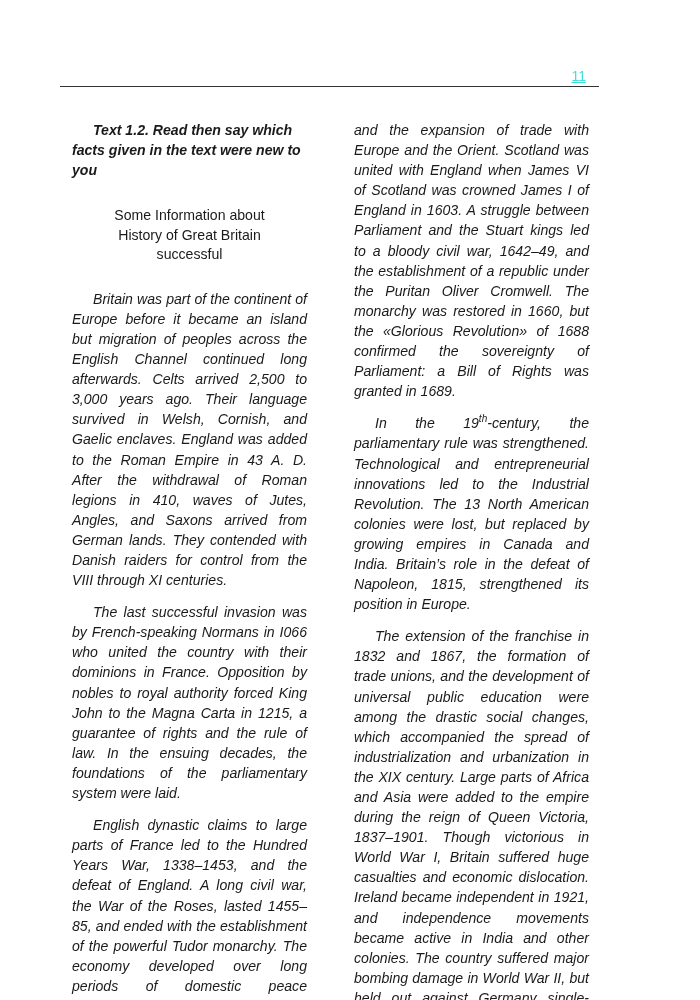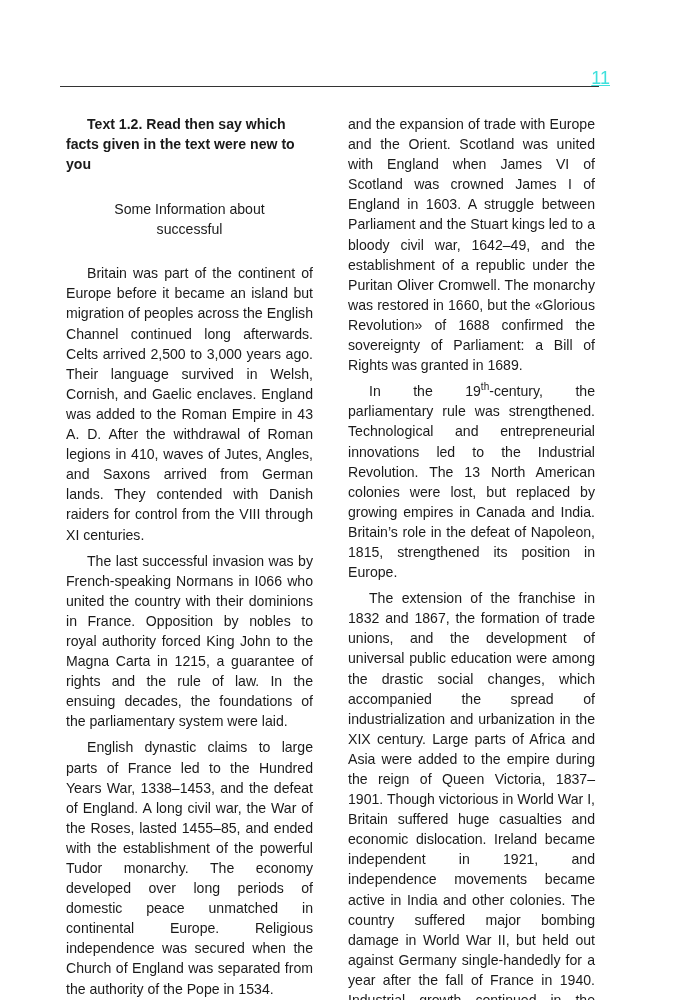--- a/index.html
+++ b/index.html
@@ -1,42 +1,43 @@
 <!DOCTYPE html>
 <html><head>
 <meta charset="utf-8">
 <style>
   html, body { margin: 0; padding: 0; background: #ffffff; }
   body { width: 700px; height: 1000px; position: relative; overflow: hidden;
          font-family: "Liberation Sans", sans-serif; color: #1a1a1a; }
   .header-rule { position: absolute; left: 60px; top: 86px; width: 539px; height: 0;
                  border-top: 1.5px solid #333; }
-  .page-number { position: absolute; right: 90px; top: 68px; font-size: 18px;
+  .page-number { position: absolute; right: 114px; top: 68px; font-size: 14px;
                  color: #3fe0dc; font-family: "Liberation Sans", sans-serif; text-decoration: underline; }
   .col { position: absolute; top: 108px; width: 259px; font-size: 14.1px; line-height: 20.1px;
          text-align: justify; hyphens: none; }
   .col.left { left: 60px; }
   .col.right { left: 342px; }
-  .col p { margin: 6px; text-indent: 21px; }
+  .col p { margin: 12px; text-indent: 21px; font-style: italic; }
   .col p.cont { text-indent: 0; }
   .task { font-weight: bold; text-indent: 21px; margin: 0; text-align: left; }
   .title { font-weight: normal; text-align: center; margin: 26px 0 24px 0; line-height: 19.5px; }
   .title span { display: block; }
   sup { font-size: 10px; line-height: 0; vertical-align: 6px; }
 </style>
 </head>
 <body>
 
 <div class="header-rule"></div>
 <div class="page-number">11</div>
 
 <div class="col left">
   <p class="task">Text 1.2. Read then say which facts given in the text were new to you</p>
   <div class="title">
     <span>Some Information about</span>
+    <span>History of Great Britain</span>
     <span>successful</span>
   </div>
   <p>Britain was part of the continent of Europe before it became an island but migration of peoples across the English Channel continued long afterwards. Celts arrived 2,500 to 3,000 years ago. Their language survived in Welsh, Cornish, and Gaelic enclaves. England was added to the Roman Empire in 43 A. D. After the withdrawal of Roman legions in 410, waves of Jutes, Angles, and Saxons arrived from German lands. They contended with Danish raiders for control from the VIII through XI centuries.</p>
   <p>The last successful invasion was by French-speaking Normans in I066 who united the country with their dominions in France. Opposition by nobles to royal authority forced King John to the Magna Carta in 1215, a guarantee of rights and the rule of law. In the ensuing decades, the foundations of the parliamentary system were laid.</p>
   <p>English dynastic claims to large parts of France led to the Hundred Years War, 1338–1453, and the defeat of England. A long civil war, the War of the Roses, lasted 1455–85, and ended with the establishment of the powerful Tudor monarchy. The economy developed over long periods of domestic peace unmatched in continental Europe. Religious independence was secured when the Church of England was separated from the authority of the Pope in 1534.</p>
   <p>Under Queen Elizabeth I, England became a major naval power, leading to the founding of colonies in the New World</p>
 </div>
 
 <div class="col right">
   <p class="cont">and the expansion of trade with Europe and the Orient. Scotland was united with England when James VI of Scotland was crowned James I of England in 1603. A struggle between Parliament and the Stuart kings led to a bloody civil war, 1642–49, and the establishment of a republic under the Puritan Oliver Cromwell. The monarchy was restored in 1660, but the «Glorious Revolution» of 1688 confirmed the sovereignty of Parliament: a Bill of Rights was granted in 1689.</p>

